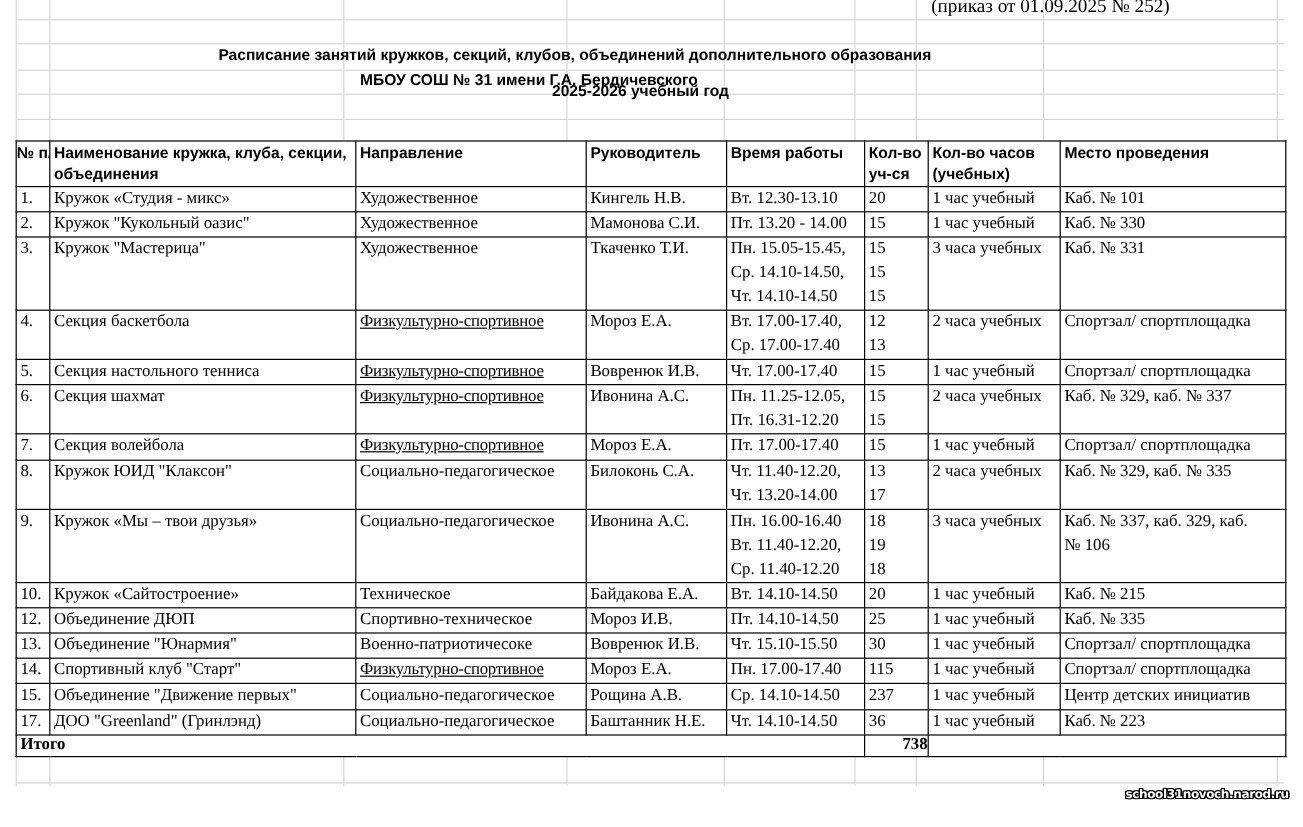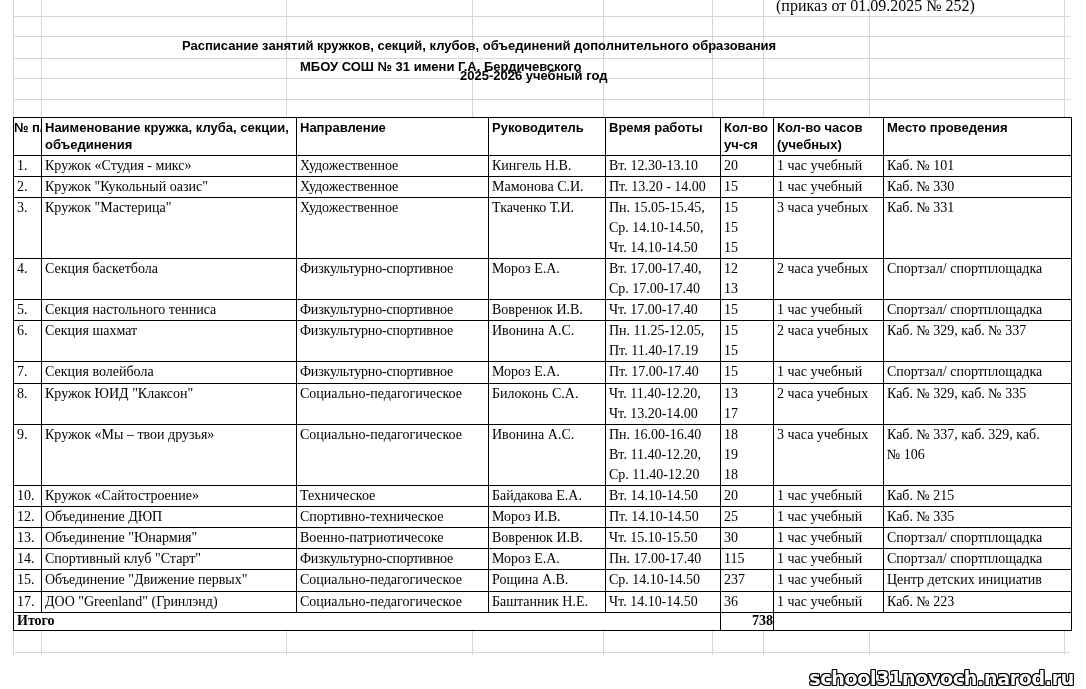--- a/index.html
+++ b/index.html
@@ -22,27 +22,27 @@
   }
   table.sched td, table.sched th {
     border: 1px solid #000; vertical-align: top; padding: 0 0 0 3px;
     font-size: 14px; line-height: 19px; overflow: hidden; white-space: nowrap;
   }
   table.sched th {
     font-family: "Liberation Sans", sans-serif; font-weight: bold; font-size: 13px;
     text-align: left; line-height: 17px; padding-top: 1px;
   }
   table.sched th.num { text-align: center; padding-left: 0; }
-  .phys { letter-spacing: -0.2px; }
+  .phys { letter-spacing: -0.2px; text-decoration: underline; }
   .total-label { font-weight: bold; }
   .total-value { font-weight: bold; text-align: right; }
   .multi div { line-height: 20px; }
   .watermark {
-    position: absolute; right: 12px; bottom: 0; font-family: "DejaVu Sans", sans-serif;
-    font-weight: bold; font-size: 19px; color: #fff; letter-spacing: -0.3px;
+    position: absolute; right: 12px; bottom: 21px; font-family: "DejaVu Sans", sans-serif;
+    font-weight: bold; font-size: 10px; color: #fff; letter-spacing: -0.3px;
     text-shadow: -1px -1px 0 #000, 1px -1px 0 #000, -1px 1px 0 #000, 1px 1px 0 #000, 0 1px 0 #000, 1px 0 0 #000, 0 -1px 0 #000, -1px 0 0 #000;
   }
 </style>
 </head>
 <body>
 
 <div>
   <div class="grid-v" style="left:13px"></div>
   <div class="grid-v" style="left:41px"></div>
   <div class="grid-v" style="left:286px"></div>
@@ -166,21 +166,21 @@
         <td>1 час учебный</td>
         <td>Спортзал/ спортплощадка</td>
       </tr>
       <tr style="height: 41px;">
         <td>6.</td>
         <td>Секция шахмат</td>
         <td class="phys">Физкультурно-спортивное</td>
         <td>Ивонина А.С.</td>
         <td class="multi">
           <div>Пн. 11.25-12.05,</div>
-          <div>Пт. 11.40-17.19</div>
+          <div>Пт. 16.31-12.20</div>
         </td>
         <td class="multi">
           <div>15</div>
           <div>15</div>
         </td>
         <td>2 часа учебных</td>
         <td>Каб. № 329, каб. № 337</td>
       </tr>
       <tr style="height: 22px;">
         <td>7.</td>

